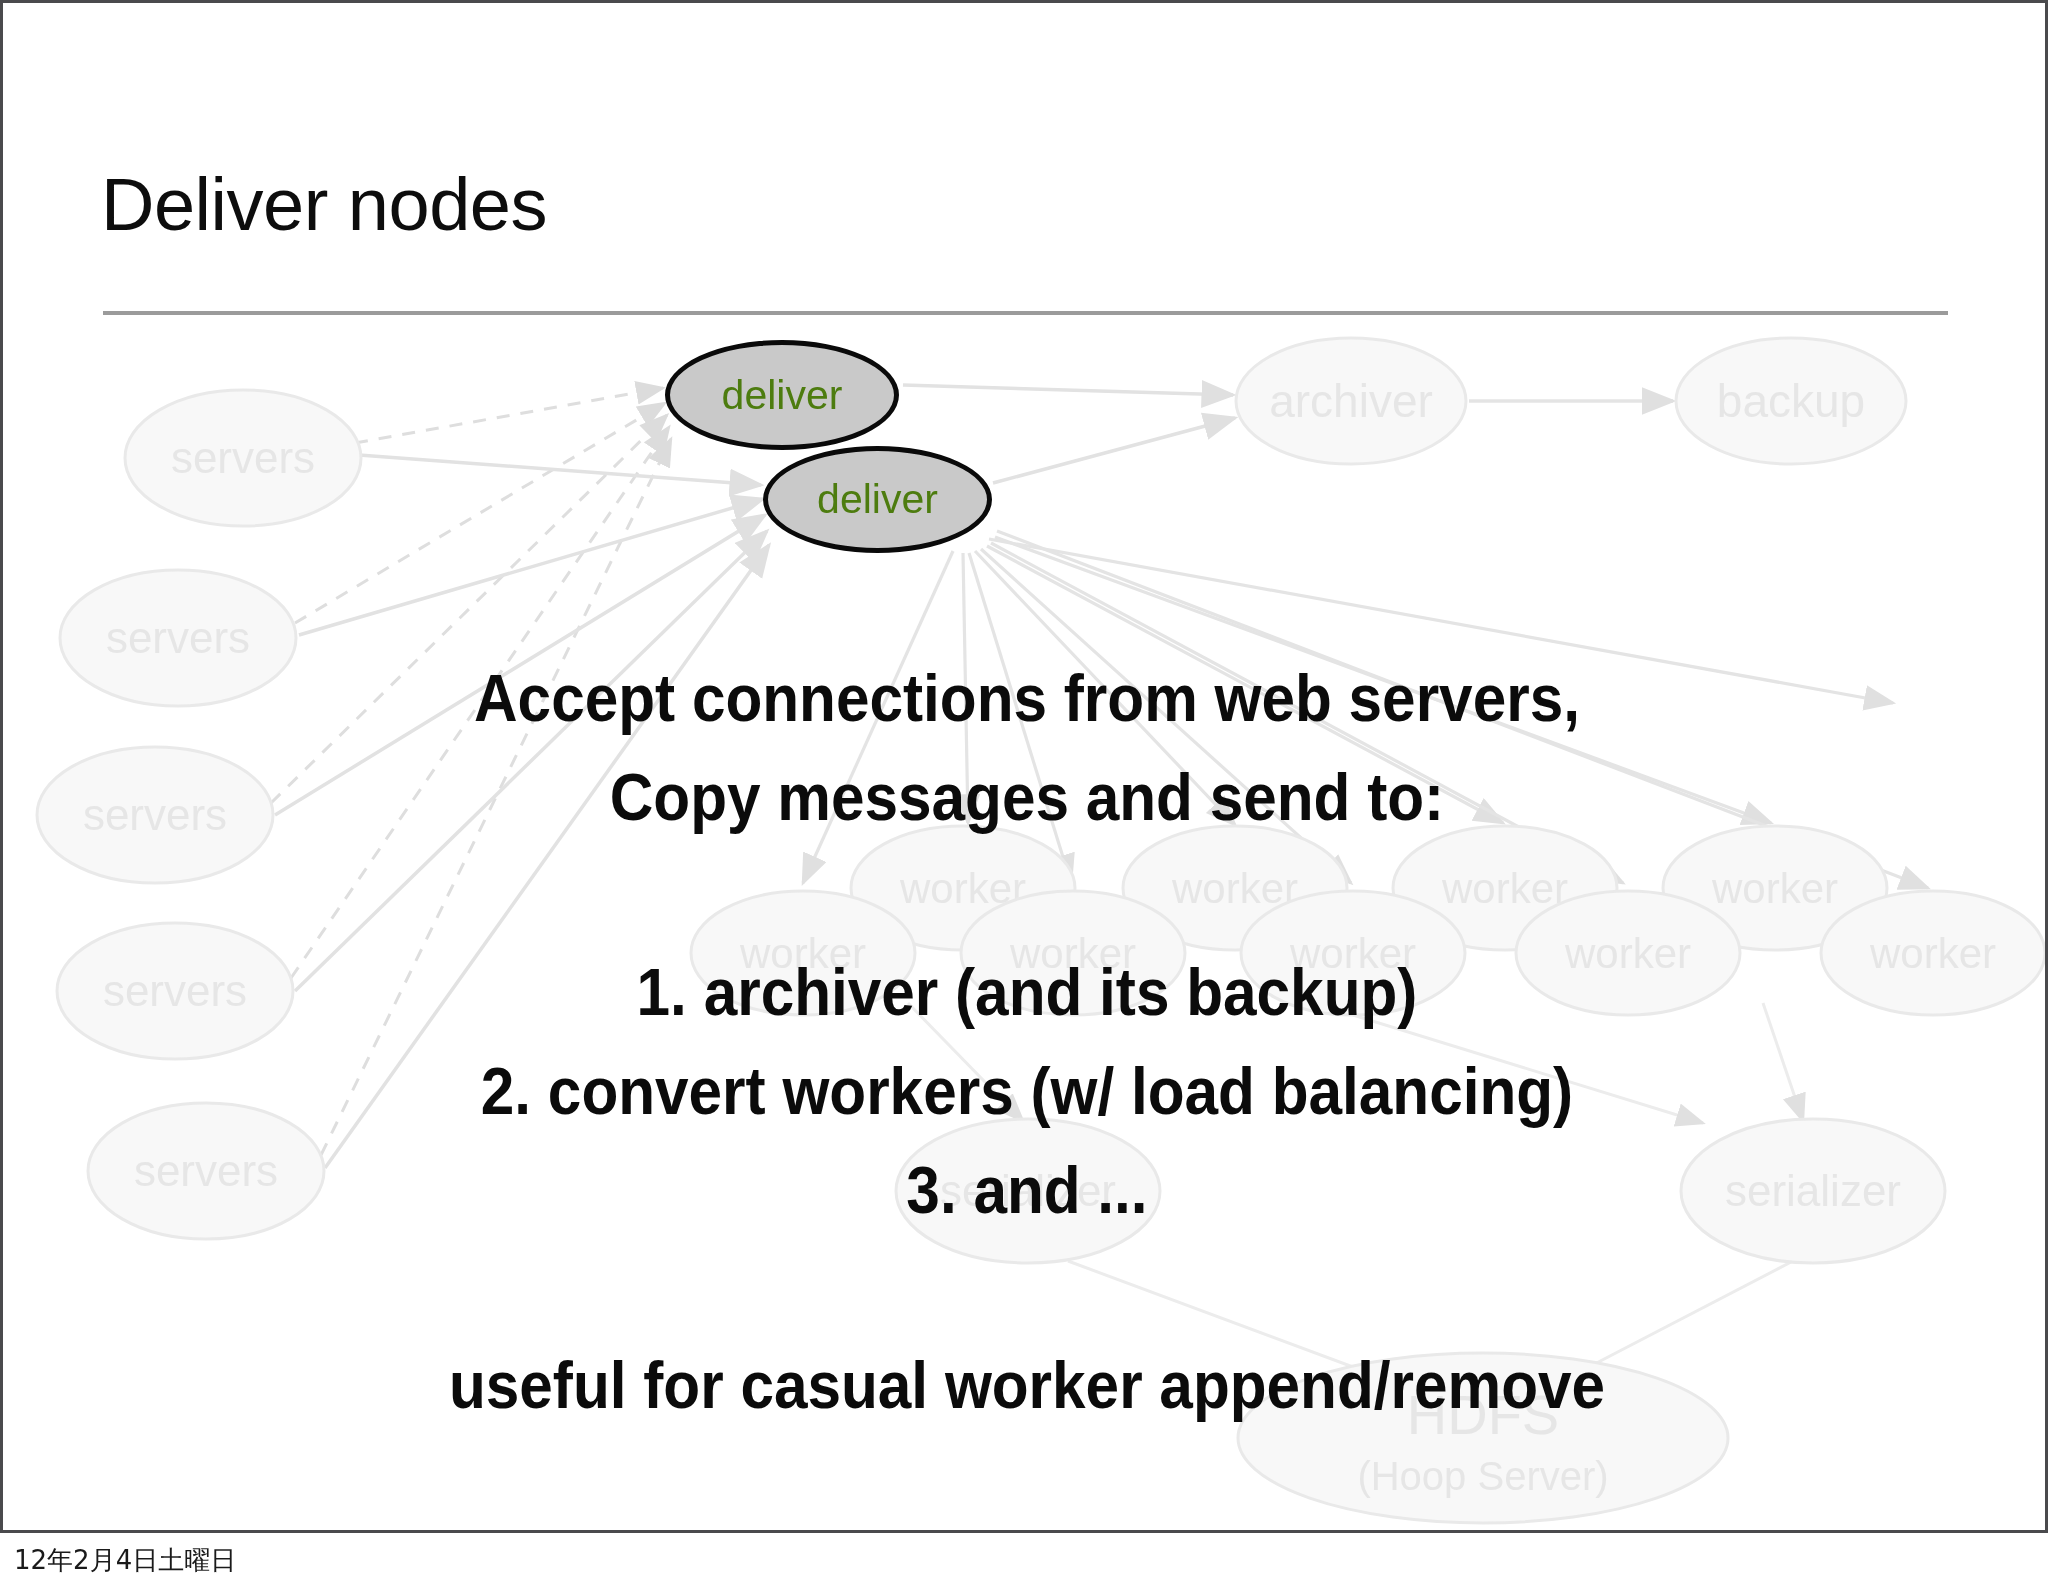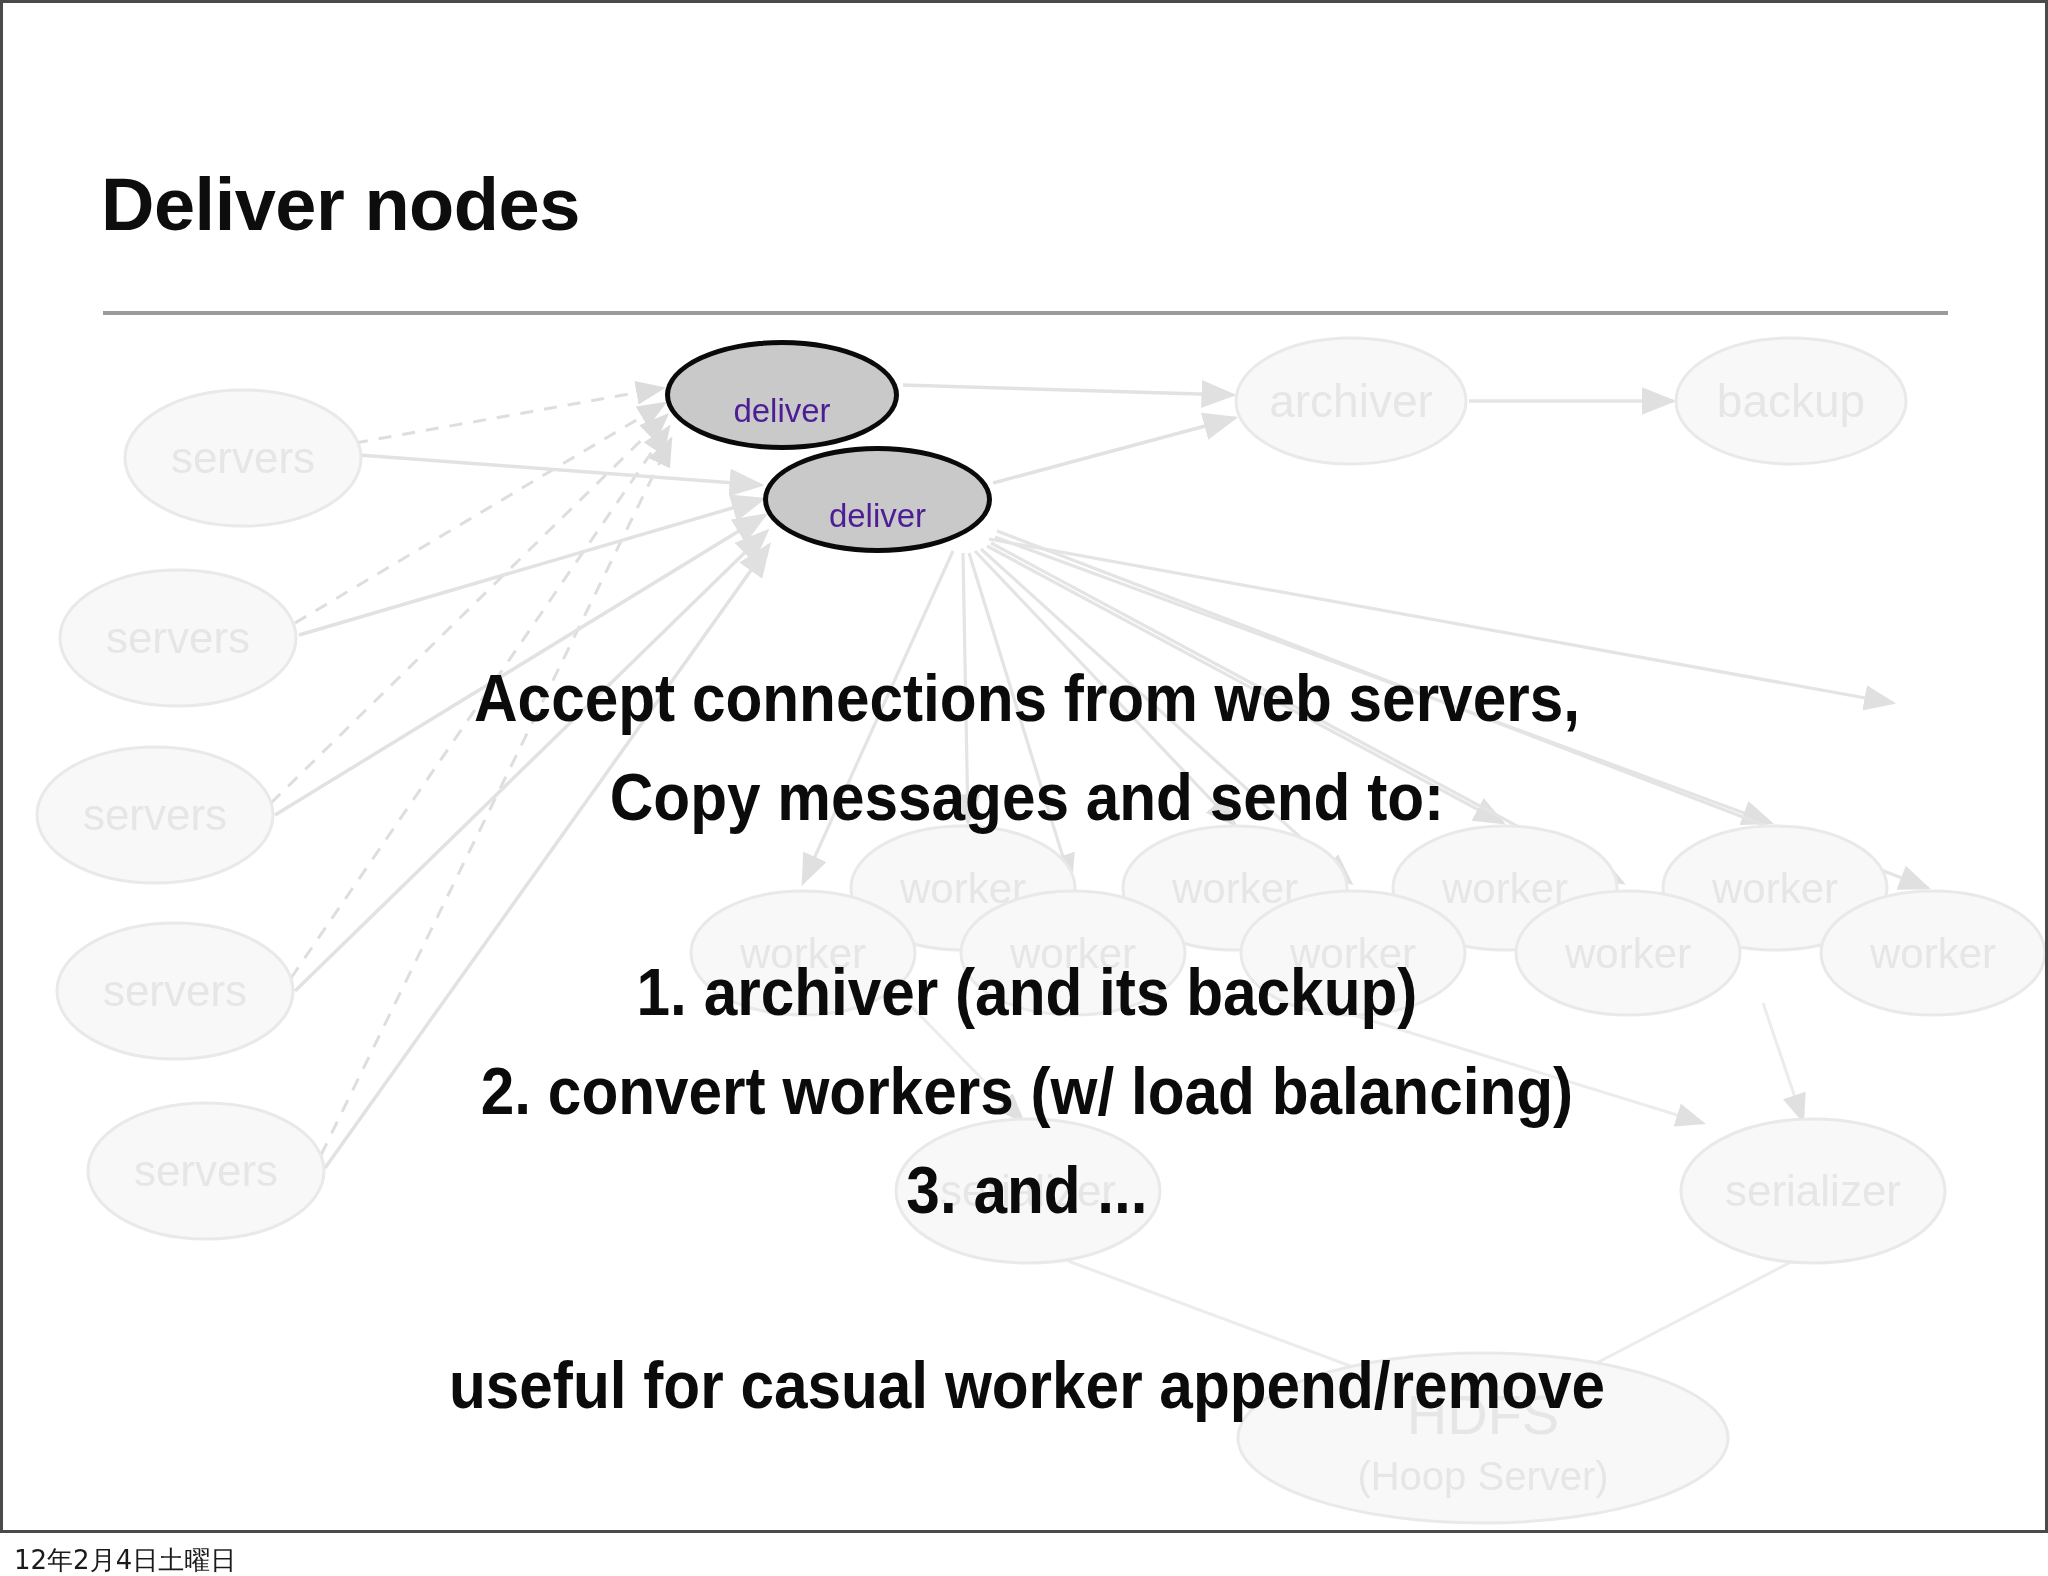--- a/index.html
+++ b/index.html
@@ -14,41 +14,41 @@
     background:#ffffff;
     border:3px solid #4a4a4d;
     box-sizing:border-box;
     overflow:hidden;
   }
   
   #graph{position:absolute;left:0;top:0;width:2048px;height:1533px;}
   
   #title{
     position:absolute;left:98px;top:165px;
-    font-size:74px;font-weight:700;color:#0d0d0d;
+    font-size:74px;font-weight:400;color:#0d0d0d;
     letter-spacing:-0.5px;line-height:1;
     white-space:nowrap;
   }
   #title-rule{
     position:absolute;left:100px;top:308px;width:1845px;height:4px;
     background:#9b9b9b;
   }
   
   .deliver-node{position:absolute;}
   .deliver-node .ell{
     position:absolute;left:0;top:0;width:100%;height:100%;
     border-radius:50%;
     background:#c9c9c9;
     border:5px solid #0a0a0a;
     box-sizing:border-box;
   }
   .deliver-node .lbl{
-    position:absolute;left:0;top:16px;width:100%;height:100%;
+    position:absolute;left:0;top:0;width:100%;height:100%;
     display:flex;align-items:center;justify-content:center;
-    font-size:33px;color:#4c1d95;font-weight:400;
+    font-size:41px;color:#4d7c0f;font-weight:400;
     letter-spacing:0px;
   }
   #deliver-a{left:662px;top:337px;width:234px;height:110px;z-index:6;}
   #deliver-b{left:760px;top:443px;width:229px;height:107px;z-index:7;}
 
   
   #body-text{
     position:absolute;left:0;top:645px;width:2048px;
     text-align:center;color:#0b0b0b;
     font-family:"Liberation Sans Narrow","Liberation Sans","DejaVu Sans Condensed",sans-serif;

